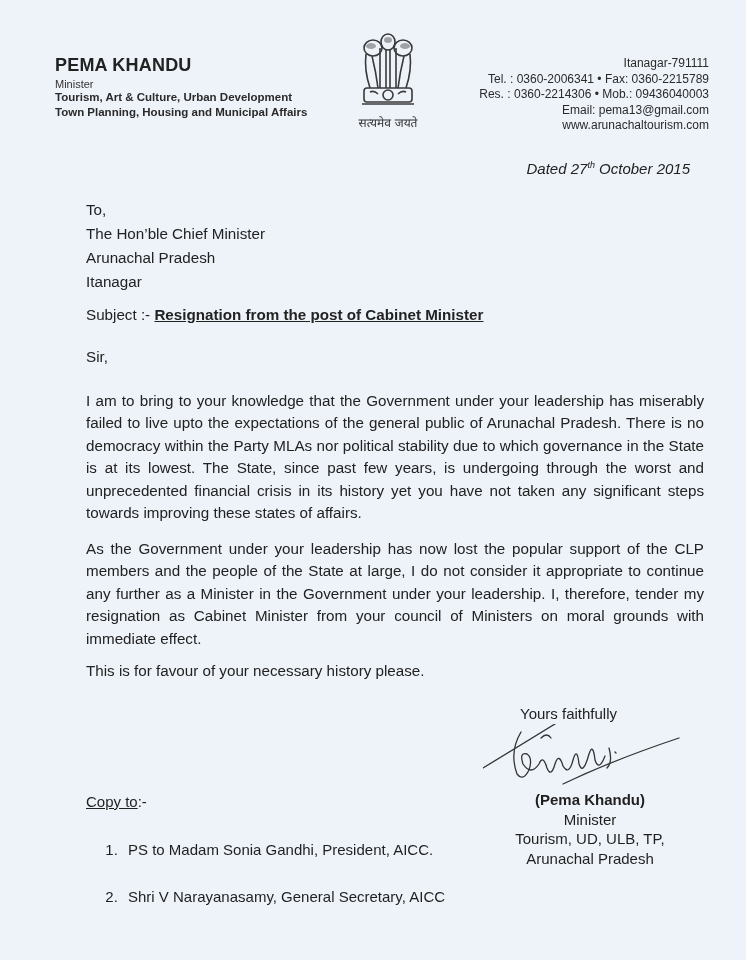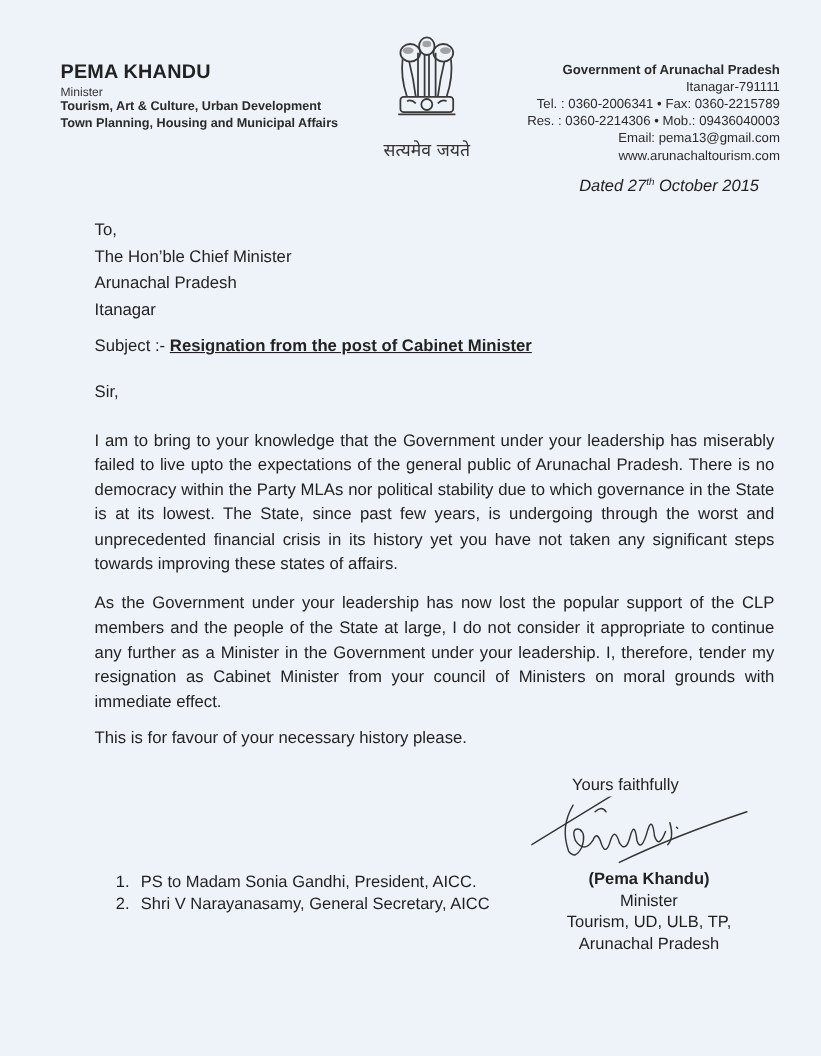--- a/index.html
+++ b/index.html
@@ -11,21 +11,21 @@
     position: relative;
   }
   .abs { position: absolute; }
   .lh-left { left: 55px; top: 55px; }
   .lh-name { font-weight: bold; font-size: 18px; letter-spacing: 0.2px; color: #222; }
   .lh-role { font-size: 11px; margin-top: 2px; color: #333; }
   .lh-dept { font-size: 11.5px; font-weight: bold; color: #2a2a2a; line-height: 15px; }
 
   .emblem { left: 345px; top: 30px; width: 86px; text-align: center; }
   .emblem svg { display: block; margin: 0 auto; }
-  .motto { font-size: 16px; color: #333; margin-top: 11px; font-family: "DejaVu Sans", sans-serif; }
+  .motto { font-size: 12px; color: #333; margin-top: 0; font-family: "DejaVu Sans", sans-serif; }
 
   .lh-right { right: 37px; top: 56px; text-align: right; font-size: 12px; line-height: 15.5px; color: #2a2a2a; }
   .lh-right .gov { font-weight: bold; font-size: 12px; }
 
   .date { right: 56px; top: 160px; font-size: 15px; color: #222; font-style: italic; }
   .date sup { font-size: 9px; }
 
   .text { font-size: 15.2px; color: #222; }
   .addr { left: 86px; top: 198px; line-height: 24px; }
   .subject { left: 86px; top: 306px; }
@@ -38,21 +38,21 @@
   .p3 { left: 86px; top: 662px; }
 
   .closing { left: 520px; top: 705px; font-size: 15px; }
   .sig { left: 483px; top: 724px; }
   .sig-block { left: 480px; top: 790px; width: 220px; text-align: center; font-size: 15px; line-height: 19.5px; }
   .sig-name { font-weight: bold; }
 
   .copy { left: 86px; top: 792px; font-size: 15px; line-height: 19.5px; }
   .copy-title { text-decoration: underline; }
   .copy ol { margin: 0; padding-left: 36px; }
-  .copy li { padding-left: 6px; }
+  .copy li { padding-left: 6px; margin-top: 28px; }
 </style>
 </head>
 <body>
 
 <div class="abs lh-left">
   <div class="lh-name">PEMA KHANDU</div>
   <div class="lh-role">Minister</div>
   <div class="lh-dept">Tourism, Art &amp; Culture, Urban Development</div>
   <div class="lh-dept">Town Planning, Housing and Municipal Affairs</div>
 </div>
@@ -74,21 +74,20 @@
     <g fill="#555" opacity="0.5">
       <ellipse cx="30" cy="10" rx="4" ry="3"></ellipse>
       <ellipse cx="13" cy="16" rx="5" ry="3"></ellipse>
       <ellipse cx="47" cy="16" rx="5" ry="3"></ellipse>
     </g>
   </svg>
   <div class="motto">सत्यमेव जयते</div>
 </div>
 
 <div class="abs lh-right">
-  <div class="gov">Government of Arunachal Pradesh</div>
   <div>Itanagar-791111</div>
   <div>Tel. : 0360-2006341 • Fax: 0360-2215789</div>
   <div>Res. : 0360-2214306 • Mob.: 09436040003</div>
   <div>Email: pema13@gmail.com</div>
   <div>www.arunachaltourism.com</div>
 </div>
 
 <div class="abs date"><span>Dated 27</span><sup>th</sup><span> October 2015</span></div>
 
 <div class="abs text addr">
@@ -121,17 +120,18 @@
 </div>
 
 <div class="abs sig-block">
   <div class="sig-name">(Pema Khandu)</div>
   <div>Minister</div>
   <div>Tourism, UD, ULB, TP,</div>
   <div>Arunachal Pradesh</div>
 </div>
 
 <div class="abs copy">
+  <div><span class="copy-title">Copy to</span><span>:-</span></div>
   <ol>
     <li>PS to Madam Sonia Gandhi, President, AICC.</li>
     <li>Shri V Narayanasamy, General Secretary, AICC</li>
   </ol>
 </div>
 
 </body></html>

